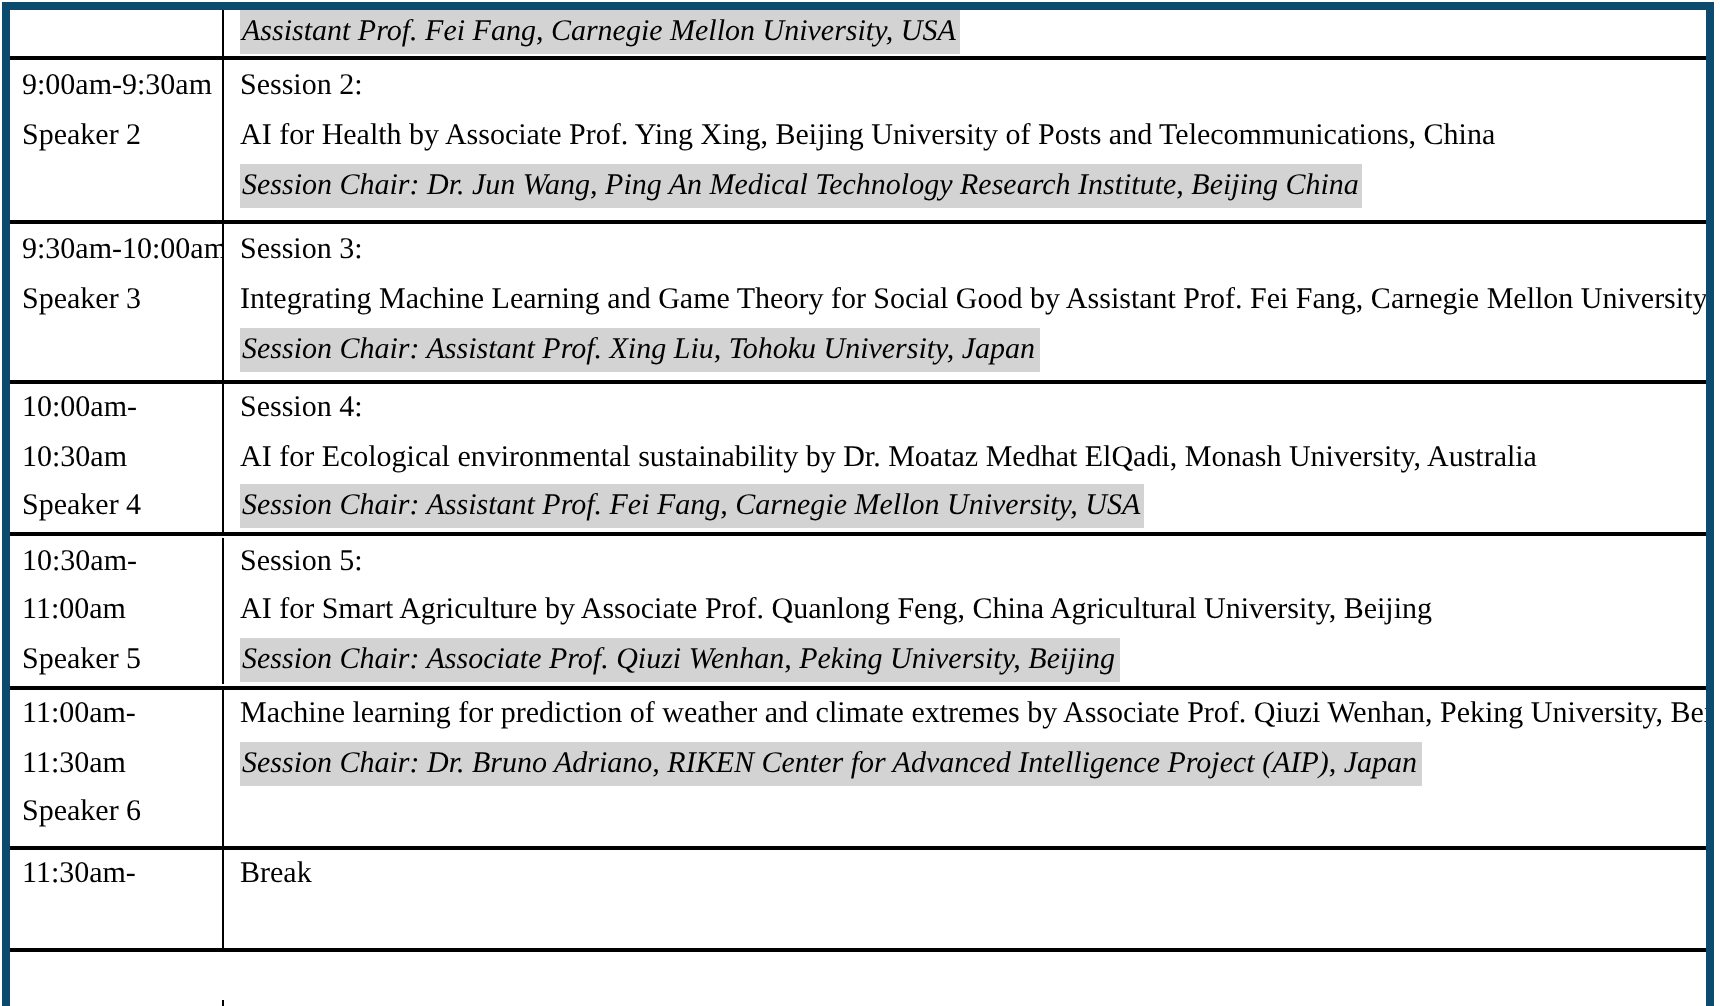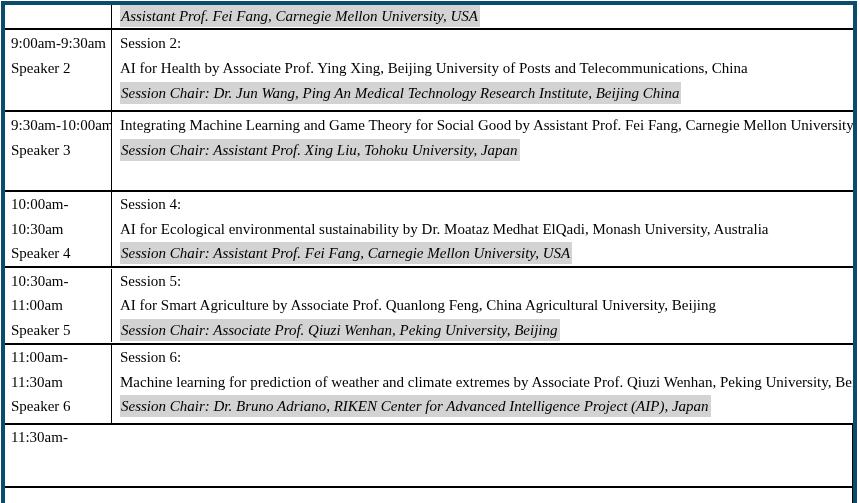--- a/index.html
+++ b/index.html
@@ -12,21 +12,21 @@
     border:4px solid #0c4a6e;
   }
   .row{display:flex;box-sizing:border-box;border-bottom:2px solid #000000;background:#ffffff;}
   .row.last{border-bottom:none;margin-top:24px;}
   .r0{height:25px;}
   .r1{height:82px;}
   .r2{height:81px;}
   .r3{height:76px;}
   .r4{height:77px;align-items:center;}
   .r5{height:80px;}
-  .r6{height:63px;flex-direction:column;}
+  .r6{height:51px;}
   .r7{height:28px;}
   .cl{
     flex:0 0 107px;box-sizing:border-box;border-right:1px solid #000000;
     padding:1px 2px 0 6px;line-height:25px;white-space:nowrap;overflow:hidden;
   }
   .cr{
     flex:1;box-sizing:border-box;
     padding:1px 4px 0 8px;line-height:25px;white-space:nowrap;overflow:hidden;
   }
   .r3 .cl,.r3 .cr,.r4 .cl,.r4 .cr,.r5 .cl,.r5 .cr,.r6 .cl,.r6 .cr,.r7 .cl,.r7 .cr{
@@ -61,20 +61,21 @@
         <p class="ln"><span class="chair">Session Chair: Dr. Jun Wang, Ping An Medical Technology Research Institute, Beijing China</span></p>
       </div>
     </div>
 
     <div class="row r2 thin-top" style="border-bottom-width:2px;margin-top:-1px;border-top:1px solid #000;">
       <div class="cl" style="border-top:none;">
         <p class="ln">9:30am-10:00am</p>
         <p class="ln">Speaker 3</p>
       </div>
       <div class="cr">
+        <p class="ln">Session 3:</p>
         <p class="ln">Integrating Machine Learning and Game Theory for Social Good by Assistant Prof. Fei Fang, Carnegie Mellon University, USA</p>
         <p class="ln"><span class="chair">Session Chair: Assistant Prof. Xing Liu, Tohoku University, Japan</span></p>
       </div>
     </div>
 
     <div class="row r3">
       <div class="cl bold">
         <p class="ln">10:00am-</p>
         <p class="ln">10:30am</p>
         <p class="ln">Speaker 4</p>
@@ -99,21 +100,20 @@
       </div>
     </div>
 
     <div class="row r5">
       <div class="cl bold">
         <p class="ln">11:00am-</p>
         <p class="ln">11:30am</p>
         <p class="ln">Speaker 6</p>
       </div>
       <div class="cr">
-        <p class="ln">Session 6:</p>
         <p class="ln">Machine learning for prediction of weather and climate extremes by Associate Prof. Qiuzi Wenhan, Peking University, Beijing</p>
         <p class="ln"><span class="chair">Session Chair: Dr. Bruno Adriano, RIKEN Center for Advanced Intelligence Project (AIP), Japan</span></p>
       </div>
     </div>
 
     <div class="row r6">
       <div class="cl bold">
         <p class="ln">11:30am-</p>
       </div>
       <div class="cr">

